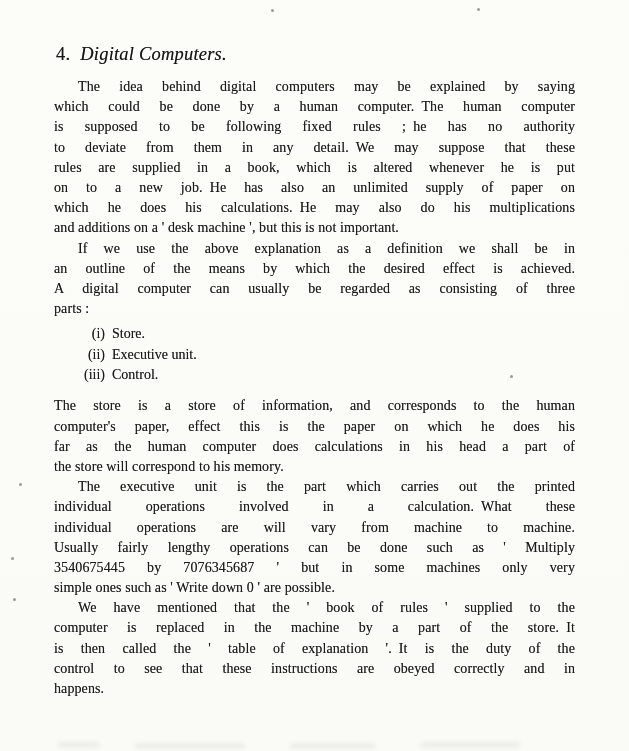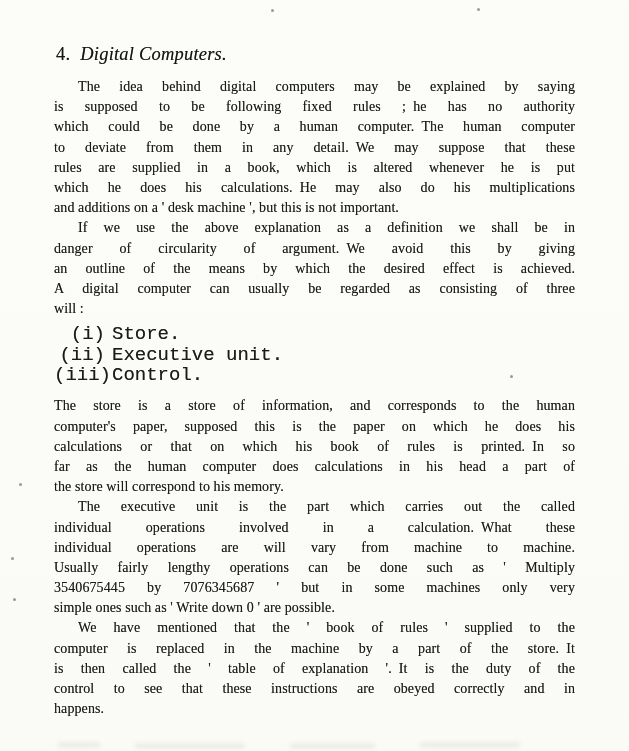--- a/index.html
+++ b/index.html
@@ -59,25 +59,24 @@
   .line.last {
     text-align-last: left;
   }
   .para.indent .line:first-child {
     text-indent: 24px;
   }
   .list {
     margin: 5px 0 11px 0;
   }
   .list-row {
-    font-size: 19px;
+    font-size: 14px;
     line-height: 20.4px;
     height: 20.4px;
     text-shadow: 0 0 0.5px rgba(25,25,25,0.55);
-    font-family: Liberation Mono, monospace;
   }
   .list-label {
     display: inline-block;
     width: 51px;
     text-align: right;
   }
   .list-text {
     display: inline-block;
     margin-left: 7px;
   }
@@ -100,48 +99,47 @@
 </style>
 </head>
 <body>
 
 <div class="page">
   <div class="content">
     <h1 class="heading"><span class="num">4.</span><span class="ttl">Digital Computers.</span></h1>
     <main>
         <div class="para indent">
           <div class="line">The idea behind digital computers may be explained by saying</div>
+          <div class="line">which could be done by a human computer. The human computer</div>
           <div class="line">is supposed to be following fixed rules ; he has no authority</div>
-          <div class="line">which could be done by a human computer. The human computer</div>
           <div class="line">to deviate from them in any detail. We may suppose that these</div>
           <div class="line">rules are supplied in a book, which is altered whenever he is put</div>
+          <div class="line">on to a new job. He has also an unlimited supply of paper on</div>
           <div class="line">which he does his calculations. He may also do his multiplications</div>
           <div class="line last">and additions on a ' desk machine ', but this is not important.</div>
         </div>
         <div class="para indent">
           <div class="line">If we use the above explanation as a definition we shall be in</div>
-          <div class="line">danger of circularity of argument. We avoid this by giving</div>
           <div class="line">an outline of the means by which the desired effect is achieved.</div>
           <div class="line">A digital computer can usually be regarded as consisting of three</div>
-          <div class="line last">will :</div>
+          <div class="line last">parts :</div>
         </div>
         <div class="list">
           <div class="list-row"><span class="list-label">(i)</span><span class="list-text">Store.</span></div>
           <div class="list-row"><span class="list-label">(ii)</span><span class="list-text">Executive unit.</span></div>
           <div class="list-row"><span class="list-label">(iii)</span><span class="list-text">Control.</span></div>
         </div>
         <div class="para">
           <div class="line">The store is a store of information, and corresponds to the human</div>
-          <div class="line">computer's paper, supposed this is the paper on which he does his</div>
-          <div class="line">calculations or that on which his book of rules is printed. In so</div>
+          <div class="line">computer's paper, effect this is the paper on which he does his</div>
           <div class="line">far as the human computer does calculations in his head a part of</div>
           <div class="line last">the store will correspond to his memory.</div>
         </div>
         <div class="para indent">
-          <div class="line">The executive unit is the part which carries out the called</div>
+          <div class="line">The executive unit is the part which carries out the printed</div>
           <div class="line">individual operations involved in a calculation. What these</div>
           <div class="line">individual operations are will vary from machine to machine.</div>
           <div class="line">Usually fairly lengthy operations can be done such as ' Multiply</div>
           <div class="line">3540675445 by 7076345687 ' but in some machines only very</div>
           <div class="line last">simple ones such as ' Write down 0 ' are possible.</div>
         </div>
         <div class="para indent">
           <div class="line">We have mentioned that the ' book of rules ' supplied to the</div>
           <div class="line">computer is replaced in the machine by a part of the store. It</div>
           <div class="line">is then called the ' table of explanation '. It is the duty of the</div>

